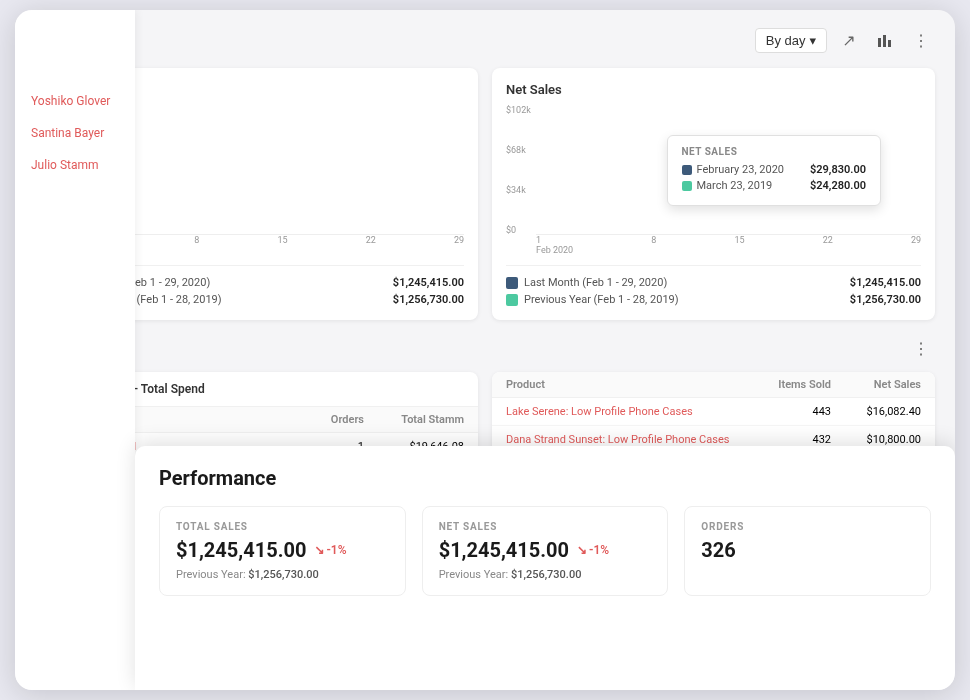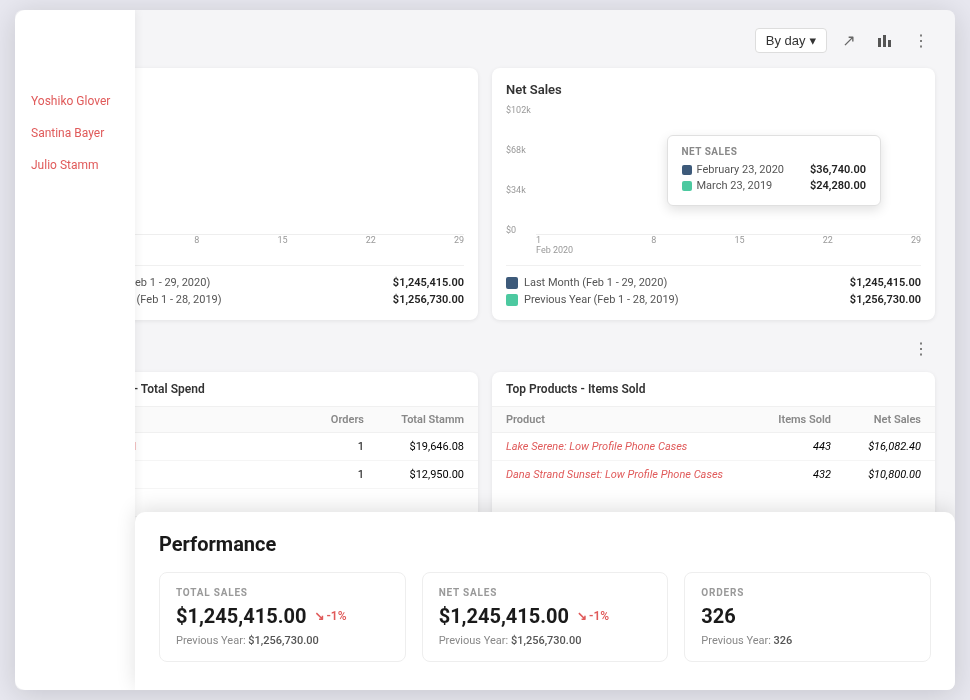--- a/index.html
+++ b/index.html
@@ -10,21 +10,21 @@
       height: 700px;
       overflow: hidden;
       display: flex;
       align-items: center;
       justify-content: center;
     }
     .app-container {
       width: 940px;
       height: 680px;
       background: #f5f5f7;
-      border-radius: 8px;
+      border-radius: 17px;
       box-shadow: 0 4px 30px rgba(0,0,0,0.15);
       overflow: hidden;
       position: relative;
     }
     .main-content {
       padding: 16px 20px;
       height: 100%;
       overflow: hidden;
     }
     .page-header {
@@ -219,21 +219,20 @@
       padding: 7px 14px;
       border-bottom: 1px solid #f5f5f5;
       font-size: 11px;
       align-items: center;
     }
     .customers-table .table-row {
       grid-template-columns: 1fr 80px 100px;
     }
     .products-table .table-row {
       grid-template-columns: 1fr 80px 90px;
-      font-style: italic;
     }
     .table-row:last-child { border-bottom: none; }
     .link-text { color: #e05a5a; text-decoration: none; font-size: 11px; }
     .text-right { text-align: right; }
 
     
     .tooltip-overlay {
       position: absolute;
       top: 30px;
       right: 40px;
@@ -275,21 +274,21 @@
       font-weight: 600;
       color: #222;
     }
 
     
     .performance-overlay {
       position: absolute;
       bottom: 0;
       left: 120px;
       right: 0;
-      height: 178px;
+      height: 244px;
       background: white;
       border-radius: 10px 10px 0 0;
       box-shadow: 0 -4px 20px rgba(0,0,0,0.12);
       padding: 20px 24px;
       z-index: 20;
     }
     .perf-title {
       font-size: 20px;
       font-weight: 700;
       color: #1a1a1a;
@@ -688,21 +687,21 @@
             <span>29</span>
           </div>
 
           <div class="tooltip-overlay">
             <div class="tooltip-title">NET SALES</div>
             <div class="tooltip-row">
               <div class="tooltip-label">
                 <div class="tooltip-dot" style="background:#3d5a7a"></div>
                 <span>February 23, 2020</span>
               </div>
-              <span class="tooltip-val">$36,740.00</span>
+              <span class="tooltip-val">$29,830.00</span>
             </div>
             <div class="tooltip-row">
               <div class="tooltip-label">
                 <div class="tooltip-dot" style="background:#4cc9a0"></div>
                 <span>March 23, 2019</span>
               </div>
               <span class="tooltip-val">$24,280.00</span>
             </div>
           </div>
         </div>
@@ -759,21 +758,20 @@
           <span class="text-right"></span>
         </div>
         <div class="table-row">
           <a class="link-text">Julio Stamm</a>
           <span class="text-right"></span>
           <span class="text-right"></span>
         </div>
       </div>
 
       <div class="leaderboard-card products-table">
-        <div class="leaderboard-card-title">Top Products - Items Sold</div>
         <div class="table-header">
           <span>Product</span>
           <span class="text-right">Items Sold</span>
           <span class="text-right">Net Sales</span>
         </div>
         <div class="table-row">
           <a class="link-text">Lake Serene: Low Profile Phone Cases</a>
           <span class="text-right">443</span>
           <span class="text-right">$16,082.40</span>
         </div>
@@ -826,22 +824,18 @@
           <span>Previous Year:</span>
           <span class="perf-prev-val">$1,256,730.00</span>
         </div>
       </div>
 
       <div class="perf-card">
         <div class="perf-card-label">ORDERS</div>
         <div class="perf-value-row">
           <span class="perf-value">326</span>
         </div>
-        <div class="perf-prev">
-          <span>Previous Year:</span>
-          <span class="perf-prev-val">326</span>
-        </div>
       </div>
 
     </div>
   </div>
 
 </div>
 
 </body></html>

